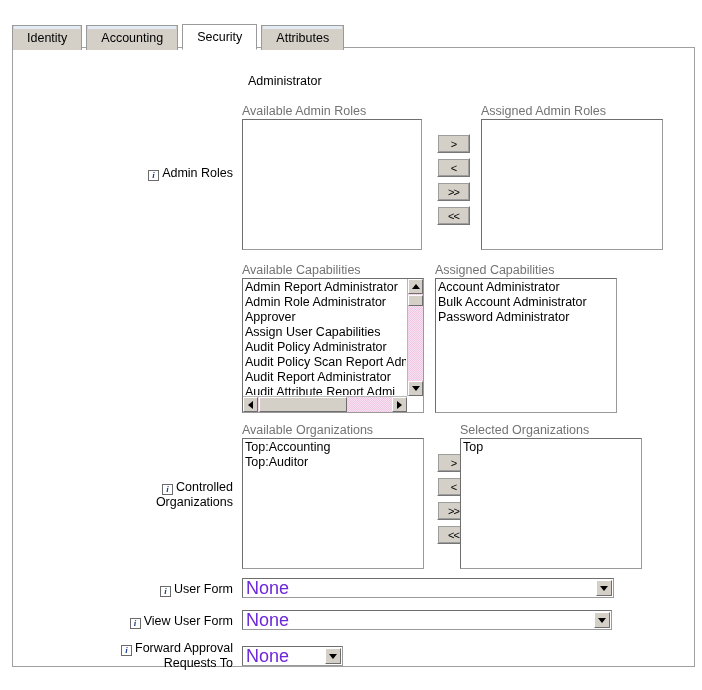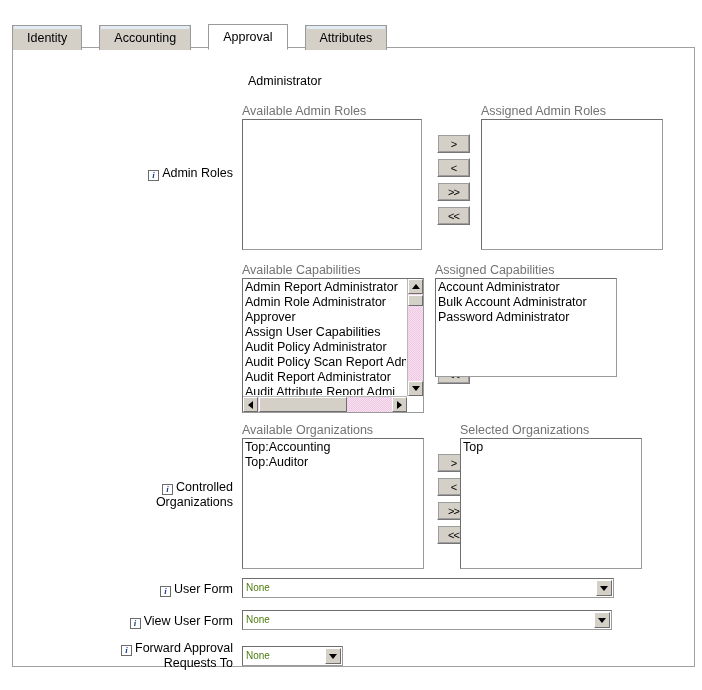--- a/index.html
+++ b/index.html
@@ -33,21 +33,21 @@
     display: flex;
     align-items: center;
     justify-content: center;
     padding: 0 14px;
     font-size: 12.5px;
     color: #000;
     background: #d4d0c8;
     border-left: 1px solid #9a9a9a;
     border-right: 1px solid #9a9a9a;
     border-top: 1px solid #9a9a9a;
-    margin-right: 17px;
+    margin-right: 4px;
     position: relative;
     white-space: nowrap;
     cursor: pointer;
   }
   .tab::before {
     content: "";
     position: absolute;
     left: 1px;
     right: 1px;
     top: 0px;
@@ -236,24 +236,24 @@
     background: #ffffff;
     border: 1px solid #9a9a9a;
     border-top-color: #6e6e6e;
     border-left-color: #6e6e6e;
     display: flex;
     align-items: center;
     position: relative;
     cursor: pointer;
   }
   .selval {
-    font-size: 10px;
+    font-size: 18px;
     line-height: 14px;
     padding-left: 3px;
-    color: #4d7c0f;
+    color: #6d28d9;
     flex: 1;
     white-space: nowrap;
     overflow: hidden;
   }
   .selarrow {
     width: 16px;
     height: 16px;
     margin-right: 1px;
     background: #d4d0c8;
     border: 1px solid #ffffff;
@@ -273,21 +273,21 @@
 <body>
 
 <div id="tabbar">
   <div class="tab">
       <span>Identity</span>
     </div>
   <div class="tab">
       <span>Accounting</span>
     </div>
   <div class="tab active">
-      <span>Approval</span>
+      <span>Security</span>
     </div>
   <div class="tab">
       <span>Attributes</span>
     </div>
 </div>
 
 <div id="panel">
 
   <div class="row" style="left:235px; top:26px;">
     <span class="plaintext">Administrator</span>
@@ -357,21 +357,21 @@
 
   <div class="xferwrap" style="left:424px; top:245px;">
     <div class="xbtn">&gt;</div>
     <div class="xbtn">&lt;</div>
     <div class="xbtn">&gt;&gt;</div>
     <div class="xbtn">&lt;&lt;</div>
   </div>
 
   <div style="position:absolute; left:422px; top:215px;">
     <div class="listcap">Assigned Capabilities</div>
-    <div class="listbox" style="width:182px; height:99px;">
+    <div class="listbox" style="width:182px; height:135px;">
       <div class="listitems" id="assigned-caps">
           <div class="li">Account Administrator</div>
           <div class="li">Bulk Account Administrator</div>
           <div class="li">Password Administrator</div>
         </div>
     </div>
   </div>
 
   <div style="position:absolute; left:0px; top:432px; width:220px; text-align:right;">
     <div class="lbl" style="text-align:right;">

